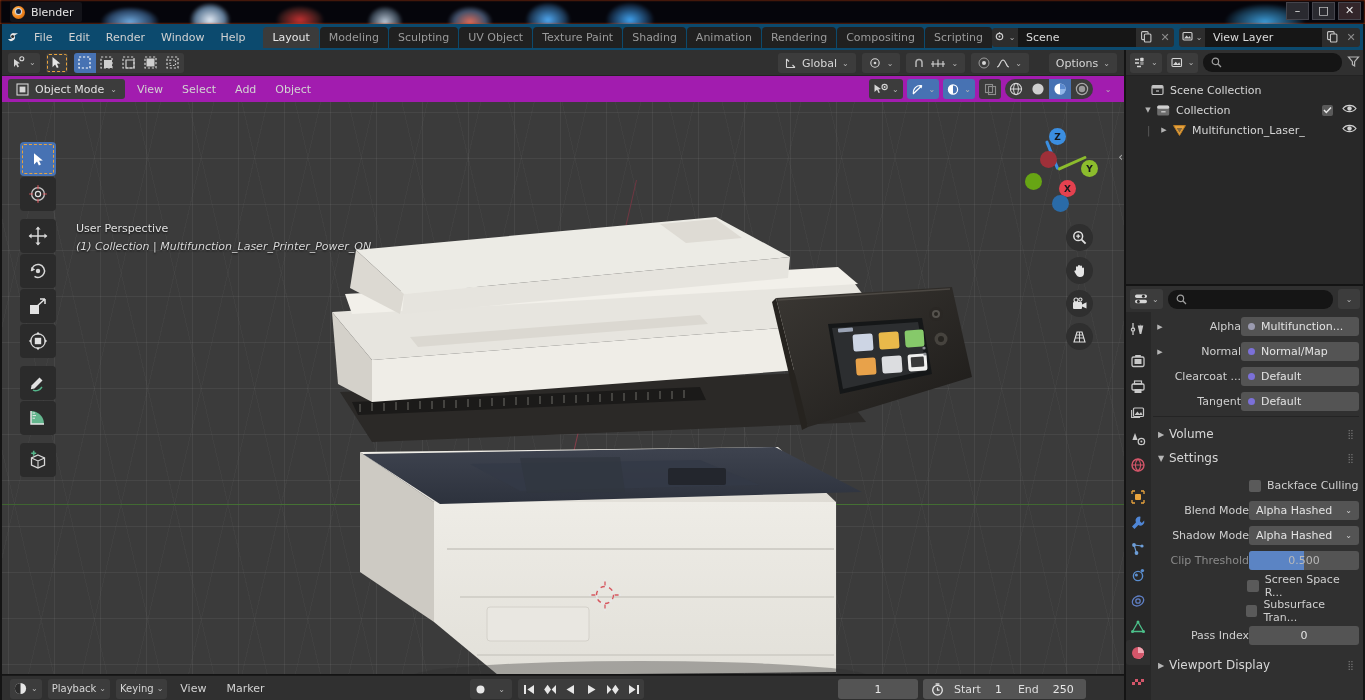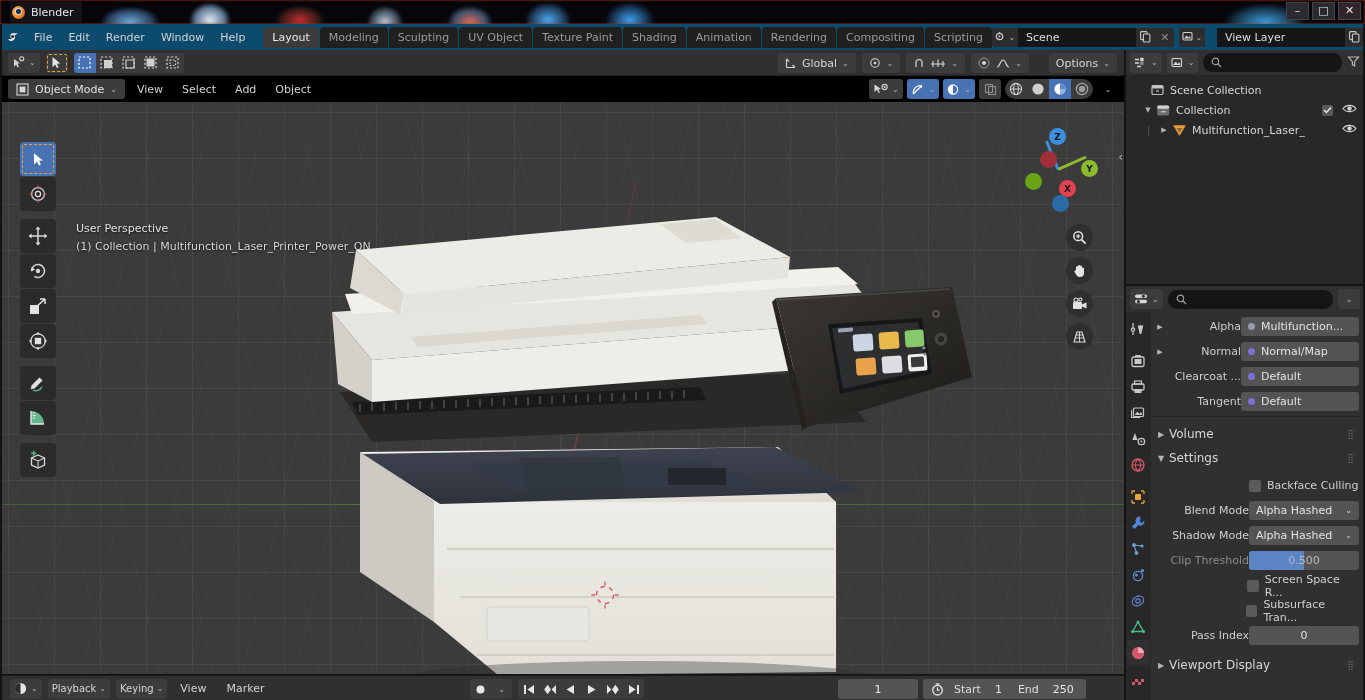--- a/index.html
+++ b/index.html
@@ -48,21 +48,21 @@
   .ws-tab { font-size:11px; color:#9a9a9a; padding:4px 9px; border-radius:4px 4px 0 0;
     background:#202020; white-space:nowrap; }
   .ws-tab.active { background:#3b3b3b; color:#e8e8e8; }
   .tb-spacer { flex:1 1 auto; }
   .id-block { display:flex; align-items:center; height:19px; margin-right:5px; }
   .id-icon { width:26px; height:19px; background:#2d2d2d; border-radius:3px 0 0 3px;
     display:flex; align-items:center; justify-content:center; gap:1px; color:#c8c8c8; }
   .id-name { background:#161616; height:19px; display:flex; align-items:center;
     padding:0 8px; color:#dcdcdc; font-size:11px; }
   .id-name.w1 { width:118px; }
-  .id-name.w2 { width:128px;margin-left:12px; }
+  .id-name.w2 { width:117px; }
   .id-copy { width:20px; height:19px; background:#2d2d2d; display:flex; align-items:center;
     justify-content:center; color:#c8c8c8; font-size:10px; }
   .id-x { width:18px; height:19px; background:#2d2d2d; border-radius:0 3px 3px 0;
     display:flex; align-items:center; justify-content:center; color:#8d8d8d; font-size:11px; }
 
   
   #toolrow { position:absolute; left:0; top:26px; width:1125px; height:26px;
     background:#303030; display:flex; align-items:center; padding-left:8px; gap:6px;
     border-bottom:1px solid #232323; }
   .tbtn { height:20px; min-width:22px; background:#3c3c3c; border-radius:3px;
@@ -85,21 +85,21 @@
 
   
   #outliner-header { position:absolute; left:1125px; top:26px; width:240px; height:26px;
     background:#303030; display:flex; align-items:center; gap:5px; padding:0 5px;
     border-bottom:1px solid #232323; }
   .search-box { flex:1; height:19px; background:#151515; border-radius:9px; display:flex;
     align-items:center; padding:0 8px; gap:5px; color:#9e9e9e; font-size:10px; }
 
   
   #vp-header { position:absolute; left:0; top:52px; width:1125px; height:26px;
-    background:#000000; display:flex; align-items:center; padding-left:8px; gap:5px; }
+    background:#a21caf; display:flex; align-items:center; padding-left:8px; gap:5px; }
   #vp-header-right { position:absolute; right:6px; top:0; height:26px; display:flex;
     align-items:center; gap:4px; }
   .mode-btn { height:20px; background:#3c3c3c; border-radius:3px; display:flex;
     align-items:center; gap:6px; padding:0 8px; color:#e0e0e0; font-size:11px; }
   .hdr-menu { font-size:11px; color:#d2d2d2; padding:3px 7px; border-radius:3px; }
   .shade-seg { display:flex; border-radius:10px; overflow:hidden; }
   .shade-btn { width:22px; height:20px; background:#3c3c3c; display:flex; align-items:center;
     justify-content:center; }
   .shade-btn.on { background:#4772b3; }
 
@@ -115,21 +115,21 @@
     background-image:
       repeating-linear-gradient(77deg, rgba(255,255,255,.05) 0 1px, transparent 1px 52px),
       repeating-linear-gradient(103deg, rgba(255,255,255,.05) 0 1px, transparent 1px 52px); }
   #axis-y { position:absolute; left:0; top:402px; width:1125px; height:1px;
     background:linear-gradient(90deg,#3f6a2f 0%,#4e8a36 50%,#3f6a2f 100%); opacity:.85; }
   #axis-x { position:absolute; left:636px; top:78px; width:1px; height:560px;
     background:linear-gradient(180deg,#7a3442 0%,#a2404f 60%,#7a3442 100%); opacity:.8;
     transform-origin:top center; transform:rotate(13deg); }
   #vp-text { position:absolute; left:76px; top:118px; color:#e2e2e2; font-size:11px;
     line-height:18px; text-shadow:0 1px 2px rgba(0,0,0,.85); }
-  #vp-text .l2 { color:#d8d8d8; }
+  #vp-text .l2 { color:#d8d8d8;font-style:italic; }
 
   
   #tool-col { position:absolute; left:20px; top:40px; width:36px; display:flex;
     flex-direction:column; gap:1px; }
   .tool-ic { width:36px; height:34px; background:#2b2b2b; display:flex; align-items:center;
     justify-content:center; border-radius:4px; }
   .tool-ic.active { background:#4772b3; outline:1px dashed #e8a33d; outline-offset:-3px; }
   .tool-ic.gap { margin-top:7px; }
 
   

